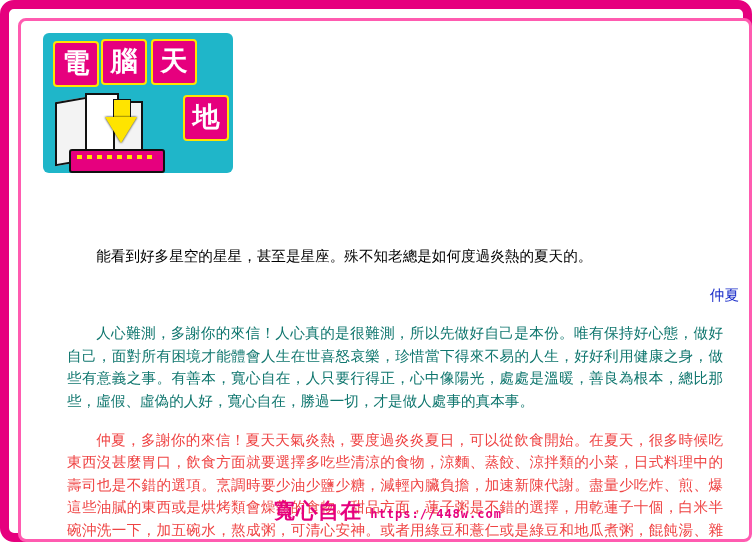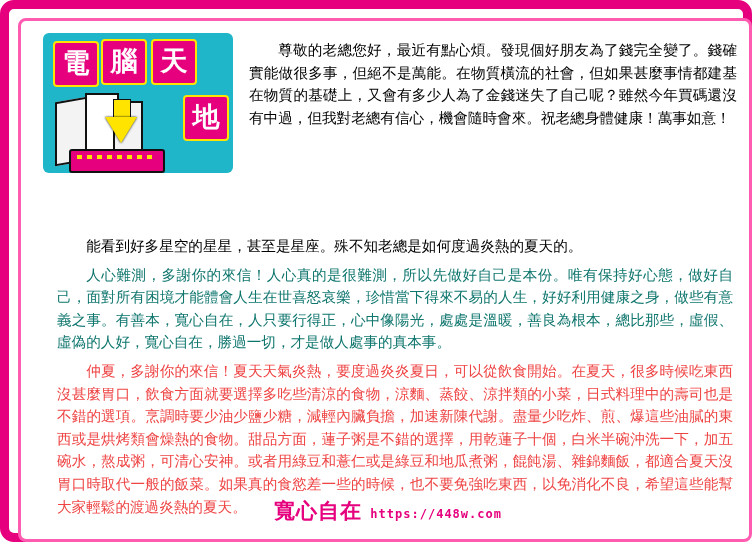--- a/index.html
+++ b/index.html
@@ -158,21 +158,21 @@
     left: 30px;
     top: 208px;
     width: 688px;
     font-family: "DejaVu Sans", sans-serif;
     font-size: 14.6px;
     line-height: 22.6px;
     color: #000000;
     text-align: justify;
   }
   .article-wide p {
-    margin: 6px;
+    margin: 16px;
     text-indent: 2em;
   }
   .pink-text {
     color: #0f766e;
   }
   .blue-text {
     color: #ef4444;
   }
   .sig-blue {
     display: block;
@@ -228,25 +228,25 @@
           </div>
         </div>
 
         <div class="logo-char lc1">電</div>
         <div class="logo-char lc2">腦</div>
         <div class="logo-char lc3">天</div>
         <div class="logo-char lc4">地</div>
       </div>
 
       <div class="article">
-        <p>尊敬的老總您好，最近有點心煩。發現個好朋友為了錢完全變了。錢確實能做很多事，但絕不是萬能。在物質橫流的社會，但如果甚麼事情都建基在物質的基礎上，又會有多少人為了金錢迷失了自己呢？雖然今年買碼還沒有中過，但我對老總有信心，機會隨時會來。祝老總身體健康！萬事如意！</p>
       </div>
 
       <div class="article-wide">
         <p>能看到好多星空的星星，甚至是星座。殊不知老總是如何度過炎熱的夏天的。</p>
+        <span class="sig-blue">仲夏</span>
         <p class="pink-text">人心難測，多謝你的來信！人心真的是很難測，所以先做好自己是本份。唯有保持好心態，做好自己，面對所有困境才能體會人生在世喜怒哀樂，珍惜當下得來不易的人生，好好利用健康之身，做些有意義之事。有善本，寬心自在，人只要行得正，心中像陽光，處處是溫暖，善良為根本，總比那些，虛假、虛偽的人好，寬心自在，勝過一切，才是做人處事的真本事。</p>
         <p class="blue-text">仲夏，多謝你的來信！夏天天氣炎熱，要度過炎炎夏日，可以從飲食開始。在夏天，很多時候吃東西沒甚麼胃口，飲食方面就要選擇多吃些清涼的食物，涼麵、蒸餃、涼拌類的小菜，日式料理中的壽司也是不錯的選項。烹調時要少油少鹽少糖，減輕內臟負擔，加速新陳代謝。盡量少吃炸、煎、爆這些油膩的東西或是烘烤類會燥熱的食物。甜品方面，蓮子粥是不錯的選擇，用乾蓮子十個，白米半碗沖洗一下，加五碗水，熬成粥，可清心安神。或者用綠豆和薏仁或是綠豆和地瓜煮粥，餛飩湯、雜錦麵飯，都適合夏天沒胃口時取代一般的飯菜。如果真的食慾差一些的時候，也不要免強吃東西，以免消化不良，希望這些能幫大家輕鬆的渡過炎熱的夏天。</p>
       </div>
 
       <div class="footer">
         <span>寬心自在</span>
         <span class="url">https://448w.com</span>
       </div>
 
     </div>

